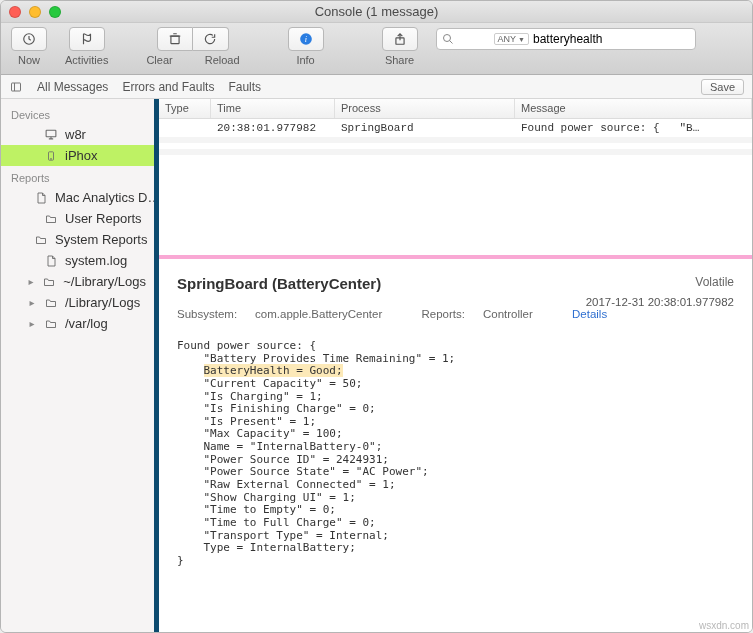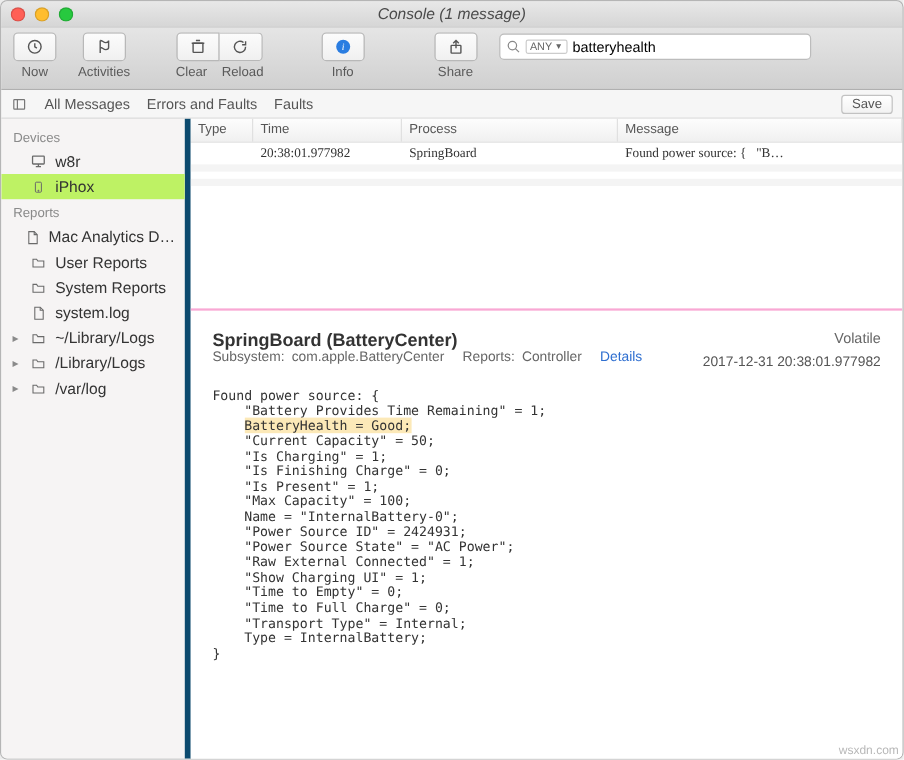--- a/index.html
+++ b/index.html
@@ -1,52 +1,52 @@
 <!DOCTYPE html>
 <html><head>
 <meta charset="utf-8">
 <style>
 * { box-sizing: border-box; margin: 0; padding: 0; }
 body { font-family: -apple-system, "Helvetica Neue", Arial, sans-serif; font-size: 13px; background: #ececec; color: #333; width: 753px; height: 633px; overflow: hidden; border: 1px solid #b5b5b5; border-radius: 6px; }
-.titlebar { height: 22px; background: linear-gradient(#e8e8e8,#d6d6d6); border-bottom: 1px solid #c9c9c9; display: flex; align-items: center; padding: 0 8px; position: relative; font-style: italic; }
+.titlebar { height: 22px; background: linear-gradient(#e8e8e8,#d6d6d6); border-bottom: 1px solid #c9c9c9; display: flex; align-items: center; padding: 0 8px; position: relative; }
 .traffic { display: flex; gap: 8px; }
 .dot { width: 12px; height: 12px; border-radius: 50%; border: 0.5px solid rgba(0,0,0,0.15); }
 .dot.r { background: #ff5f56; } .dot.y { background: #ffbd2e; } .dot.g { background: #27c93f; }
 .title { position: absolute; left: 0; right: 0; text-align: center; font-size: 13px; color: #4a4a4a; }
 .toolbar { height: 52px; background: linear-gradient(#e5e5e5,#d0d0d0); border-bottom: 1px solid #b0b0b0; display: flex; align-items: flex-start; padding: 4px 10px 0 10px; gap: 0; }
 .tgroup { display: flex; flex-direction: column; align-items: center; margin-right: 18px; }
 .tbtns { display: flex; gap: 0; }
 .tbtn { height: 24px; min-width: 36px; background: linear-gradient(#fcfcfc,#f0f0f0); border: 1px solid #b8b8b8; border-radius: 4px; display: flex; align-items: center; justify-content: center; cursor: default; }
 .tbtns .tbtn:first-child:not(:last-child){ border-top-right-radius:0; border-bottom-right-radius:0; }
 .tbtns .tbtn:last-child:not(:first-child){ border-top-left-radius:0; border-bottom-left-radius:0; border-left:none;}
 .tlabel { font-size: 11px; color: #5a5a5a; margin-top: 3px; }
 .search { flex: 1; margin-left: auto; }
 .searchbox { display: flex; align-items: center; width: 260px; height: 22px; background: #fff; border: 1px solid #bcbcbc; border-radius: 4px; padding: 0 5px; gap: 4px; margin-top: 1px;}
 .searchbox input { border: none; outline: none; font-size: 12px; flex: 1; }
-.anytag { font-size: 9px; color: #666; border: 1px solid #ccc; border-radius: 2px; padding: 0 3px; display:flex; align-items:center; gap:2px;}
+.anytag { font-size: 9px; color: #666; border: 1px solid #ccc; border-radius: 2px; padding: 0 3px; display:flex; align-items:center; gap:2px;margin-left:36px;}
 .filterbar { height: 24px; background: #f6f6f6; border-bottom: 1px solid #d6d6d6; display: flex; align-items: center; padding: 0 8px; font-size: 12px; color: #555; gap: 14px; }
 .filterbar .save { margin-left: auto; border:1px solid #c2c2c2; border-radius:3px; padding:1px 8px; background:linear-gradient(#fff,#f2f2f2); font-size:11px;}
 .main { display: flex; height: calc(633px - 22px - 52px - 24px); }
 .sidebar { width: 158px; background: #f6f4f4; border-right: 5px solid #0c4a6e; padding-top: 4px; overflow:hidden;}
 .shdr { font-size: 11px; color: #8a8a8a; padding: 6px 10px 3px 10px; font-weight: 500; }
-.sitem { display: flex; align-items: center; gap: 6px; padding: 3px 8px 3px 7px; font-size: 13px; color: #333; cursor: default; white-space: nowrap; overflow:hidden; text-overflow:ellipsis;}
+.sitem { display: flex; align-items: center; gap: 6px; padding: 3px 8px 3px 26px; font-size: 13px; color: #333; cursor: default; white-space: nowrap; overflow:hidden; text-overflow:ellipsis;}
 .sitem.sel { background: #bef264; }
 .sitem .ico { width: 16px; height: 14px; flex-shrink:0; display:flex; align-items:center; justify-content:center;}
 .disclosure { width:10px; display:inline-flex; justify-content:center; color:#8a8a8a; font-size:10px; }
 .content { flex: 1; display: flex; flex-direction: column; background:#fff; }
 .colhdr { height: 20px; background: linear-gradient(#fdfdfd,#f0f0f0); border-bottom: 1px solid #dcdcdc; display: flex; font-size: 11px; color: #555; }
 .colhdr div { padding: 3px 6px; border-right: 1px solid #e0e0e0; }
 .c-type{width:52px;} .c-time{width:124px;} .c-proc{width:180px;} .c-msg{flex:1;}
-.logrows { height: 140px; background: #fff; font-family: Liberation Serif, serif; font-size: 11px; overflow:hidden; border-bottom:2px solid #f9a8d4;}
+.logrows { height: 140px; background: #fff; font-family: Liberation Mono, monospace; font-size: 11px; overflow:hidden; border-bottom:4px solid #f9a8d4;}
 .row { display: flex; padding: 2px 0; }
 .row.alt { background: #f4f4f4; }
 .row div { padding: 1px 6px; white-space:nowrap; overflow:hidden; text-overflow:ellipsis;}
 .detail { flex: 1; padding: 16px 18px; overflow: auto; background:#fff;}
 .dh { font-size: 15px; font-weight: 600; color: #333; }
-.dsub { font-size: 11.5px; color: #666; margin-top: 0; display:flex; gap:6px; align-items:center; flex-wrap:wrap;}
+.dsub { font-size: 11.5px; color: #666; margin-top: 16px; display:flex; gap:18px; align-items:center; flex-wrap:wrap;}
 .dlink { color: #2f6fd0; }
 .volatile { float: right; font-size: 12px; color: #666; }
 .dts { float: right; font-size: 11.5px; color: #555; margin-top:4px;margin-left:44px;}
 pre { font-family: Menlo, monospace; font-size: 11px; line-height: 1.15; margin-top: 20px; color:#333; white-space:pre;}
 .hl { background: #fce9b8; }
 svg{display:block;}
 .watermark { position:absolute; right:4px; bottom:2px; font-size:10px; color:#b8b8b8;}
 </style>
 </head>
 <body>
@@ -90,21 +90,21 @@
             <rect x="5" y="7" width="14" height="13" rx="1"></rect>
             <path d="M3 7h18M9 3h6"></path>
           </svg>
         </div>
       <div class="tbtn">
           <svg width="14" height="14" viewBox="0 0 24 24" fill="none" stroke="#555" stroke-width="2">
             <path d="M20 12a8 8 0 1 1-3-6.2M20 4v5h-5"></path>
           </svg>
         </div>
     </div>
-    <div class="tlabel" style="display:flex; gap:12px;">
+    <div class="tlabel" style="display:flex; gap:32px;">
         <span>Clear</span>
         <span>Reload</span>
       </div>
   </div>
   <div style="width:30px"></div>
   <div class="tgroup">
     <div class="tbtns">
         <div class="tbtn">
           <svg width="14" height="14" viewBox="0 0 24 24">
             <circle cx="12" cy="12" r="10" fill="#2a7de1"></circle>

